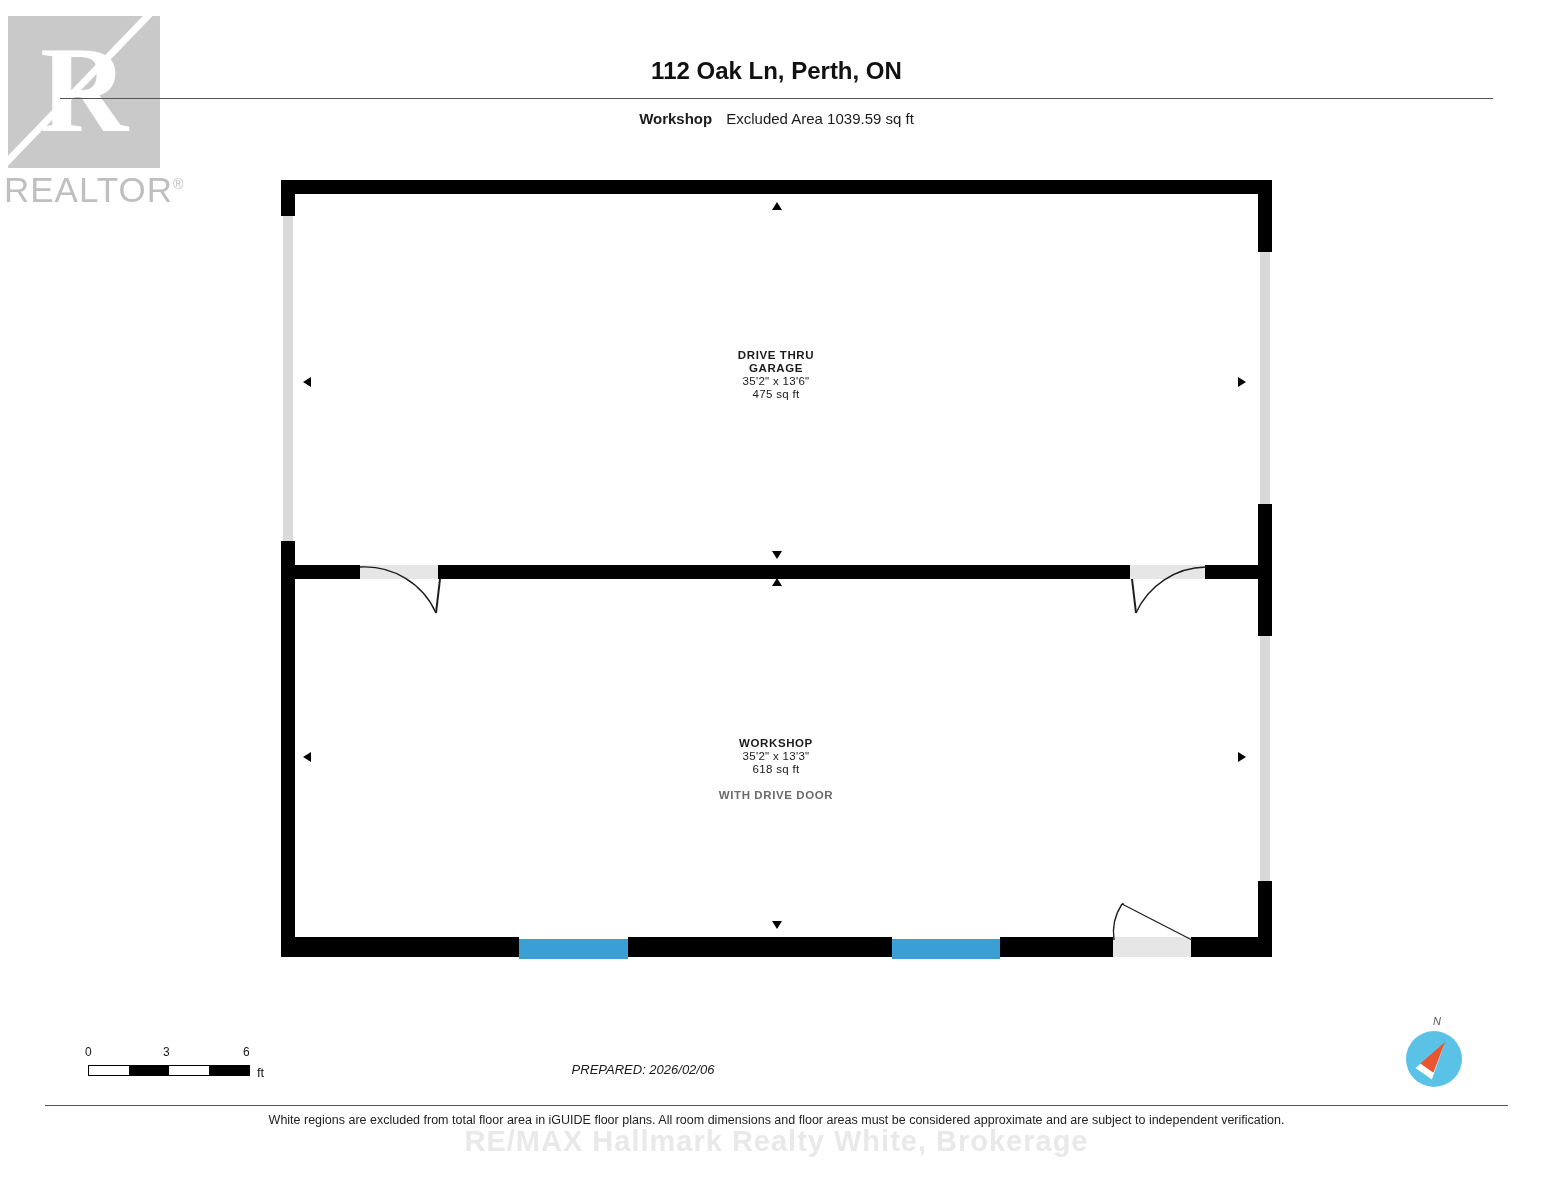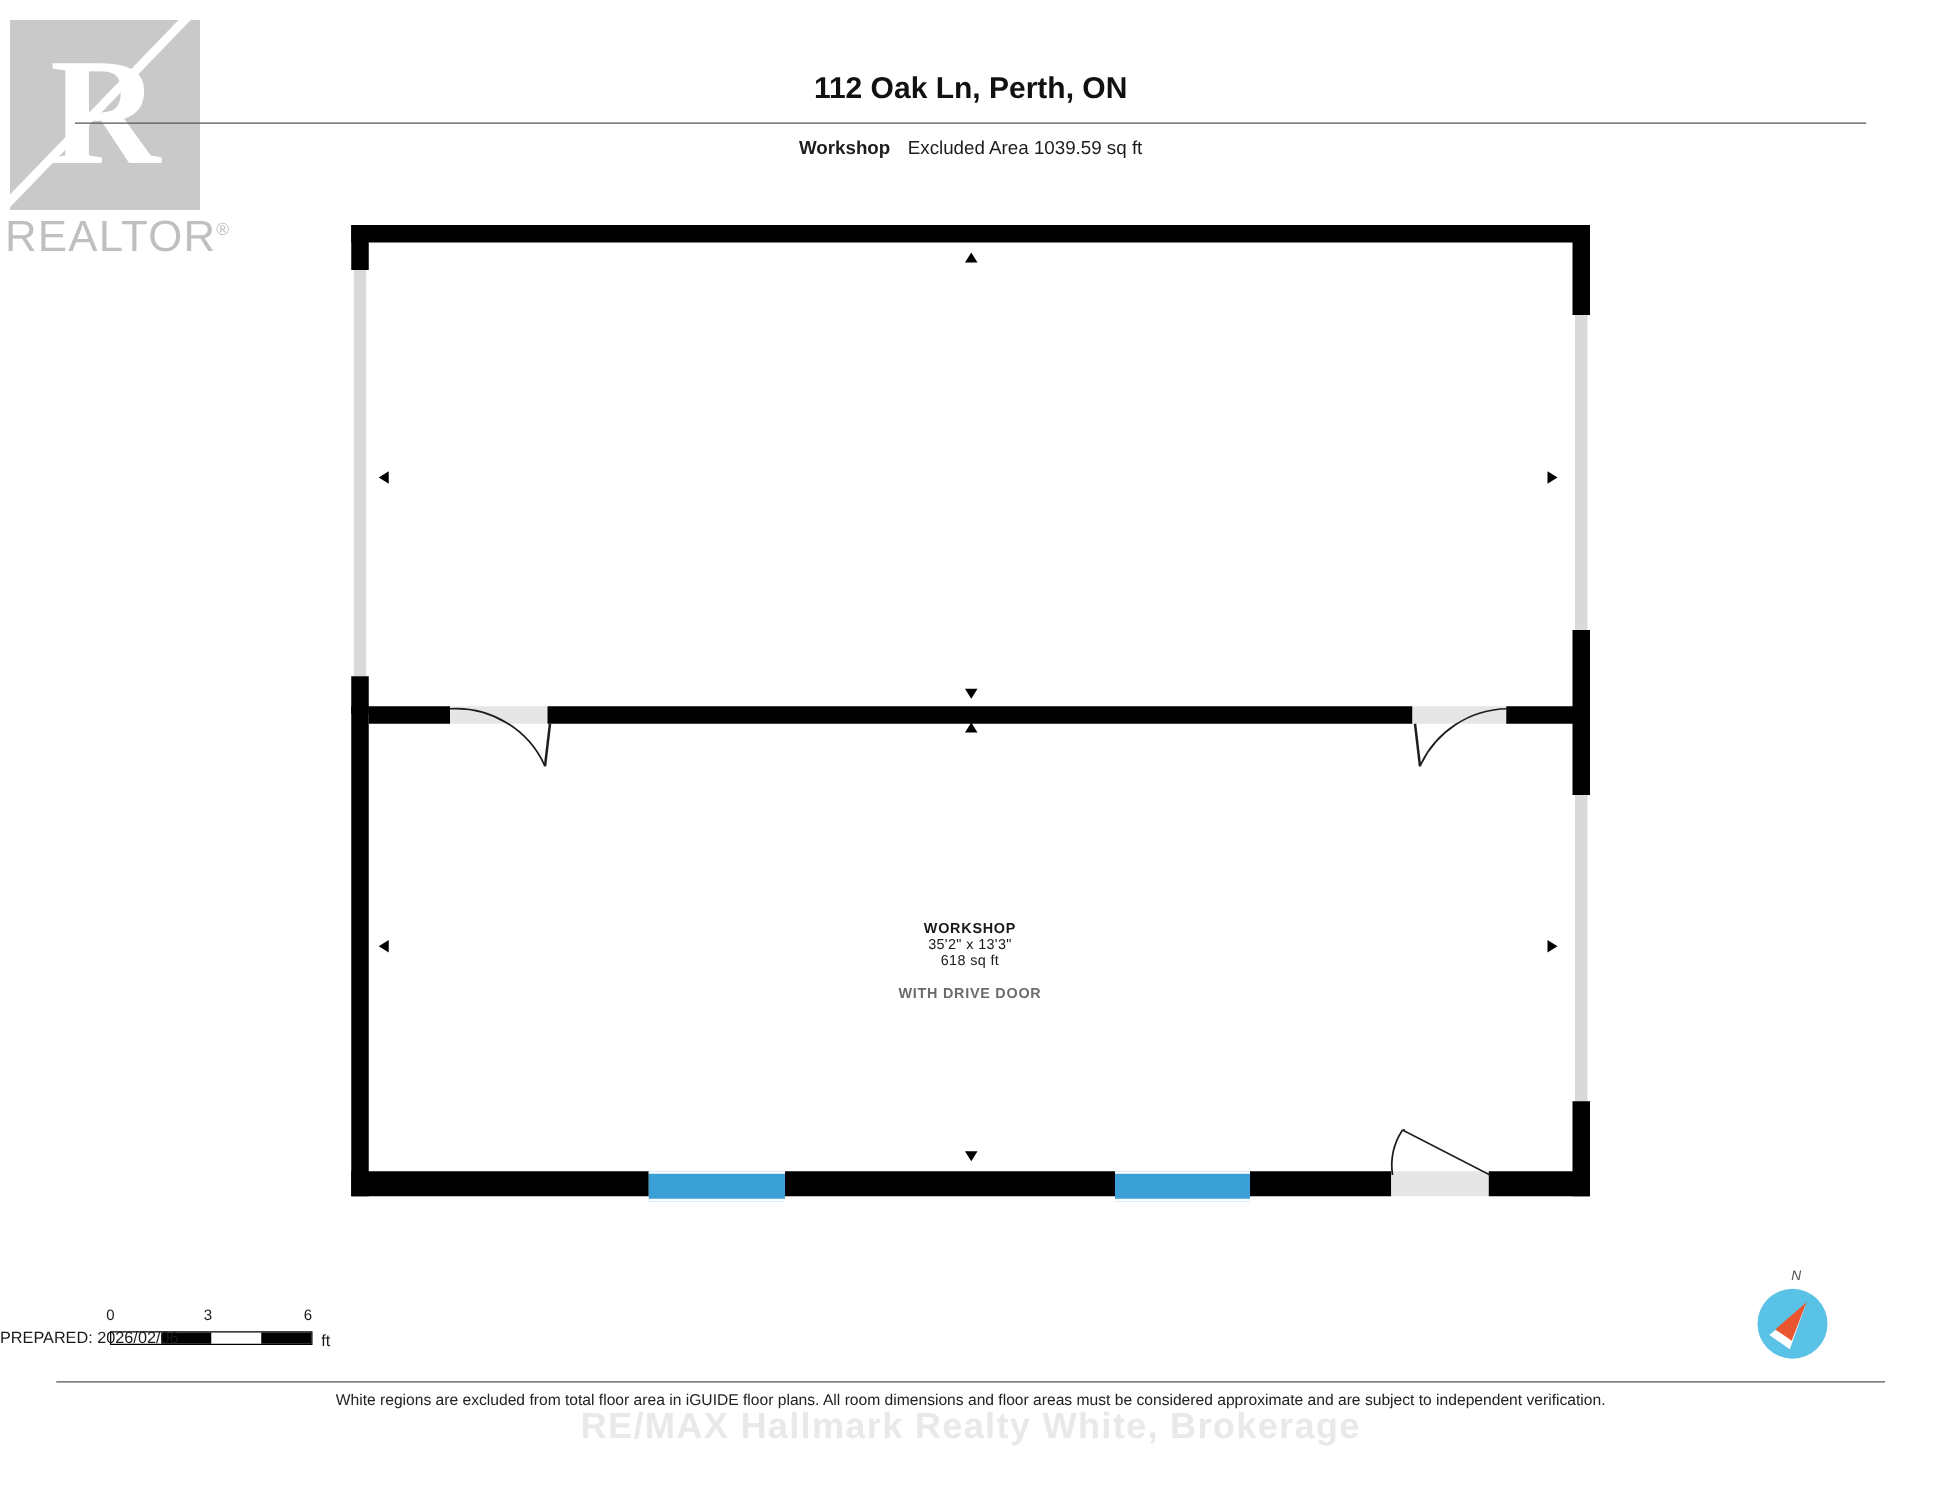--- a/index.html
+++ b/index.html
@@ -232,22 +232,24 @@
     top: 20px;
     font-size: 13px;
   }
 
   
   .prepared {
     position: absolute;
     left: 0;
     top: 1062px;
     width: 1286px;
+    text-align: center;
     font-size: 13px;
     color: #1a1a1a;
+    font-style: italic;
   }
 
   
   .compass {
     position: absolute;
     left: 1398px;
     top: 1015px;
     width: 78px;
     height: 78px;
   }
@@ -394,20 +396,26 @@
   <div class="dim-arrow arr-up" style="left:772px; top:202px;"></div>
   <div class="dim-arrow arr-down" style="left:772px; top:551px;"></div>
   <div class="dim-arrow arr-left" style="left:303px; top:377px;"></div>
   <div class="dim-arrow arr-right" style="left:1238px; top:377px;"></div>
 
   <div class="dim-arrow arr-up" style="left:772px; top:578px;"></div>
   <div class="dim-arrow arr-down" style="left:772px; top:921px;"></div>
   <div class="dim-arrow arr-left" style="left:303px; top:752px;"></div>
   <div class="dim-arrow arr-right" style="left:1238px; top:752px;"></div>
 
+  <div class="room-label" style="left:676px; top:349px; width:200px;">
+    <div class="name">DRIVE THRU</div>
+    <div class="name">GARAGE</div>
+    <div>35'2" x 13'6"</div>
+    <div>475 sq ft</div>
+  </div>
 
   <div class="room-label" style="left:676px; top:737px; width:200px;">
     <div class="name">WORKSHOP</div>
     <div>35'2" x 13'3"</div>
     <div>618 sq ft</div>
   </div>
   <div class="sub-note" style="left:676px; top:789px; width:200px;">WITH DRIVE DOOR</div>
 
 </div>
 

